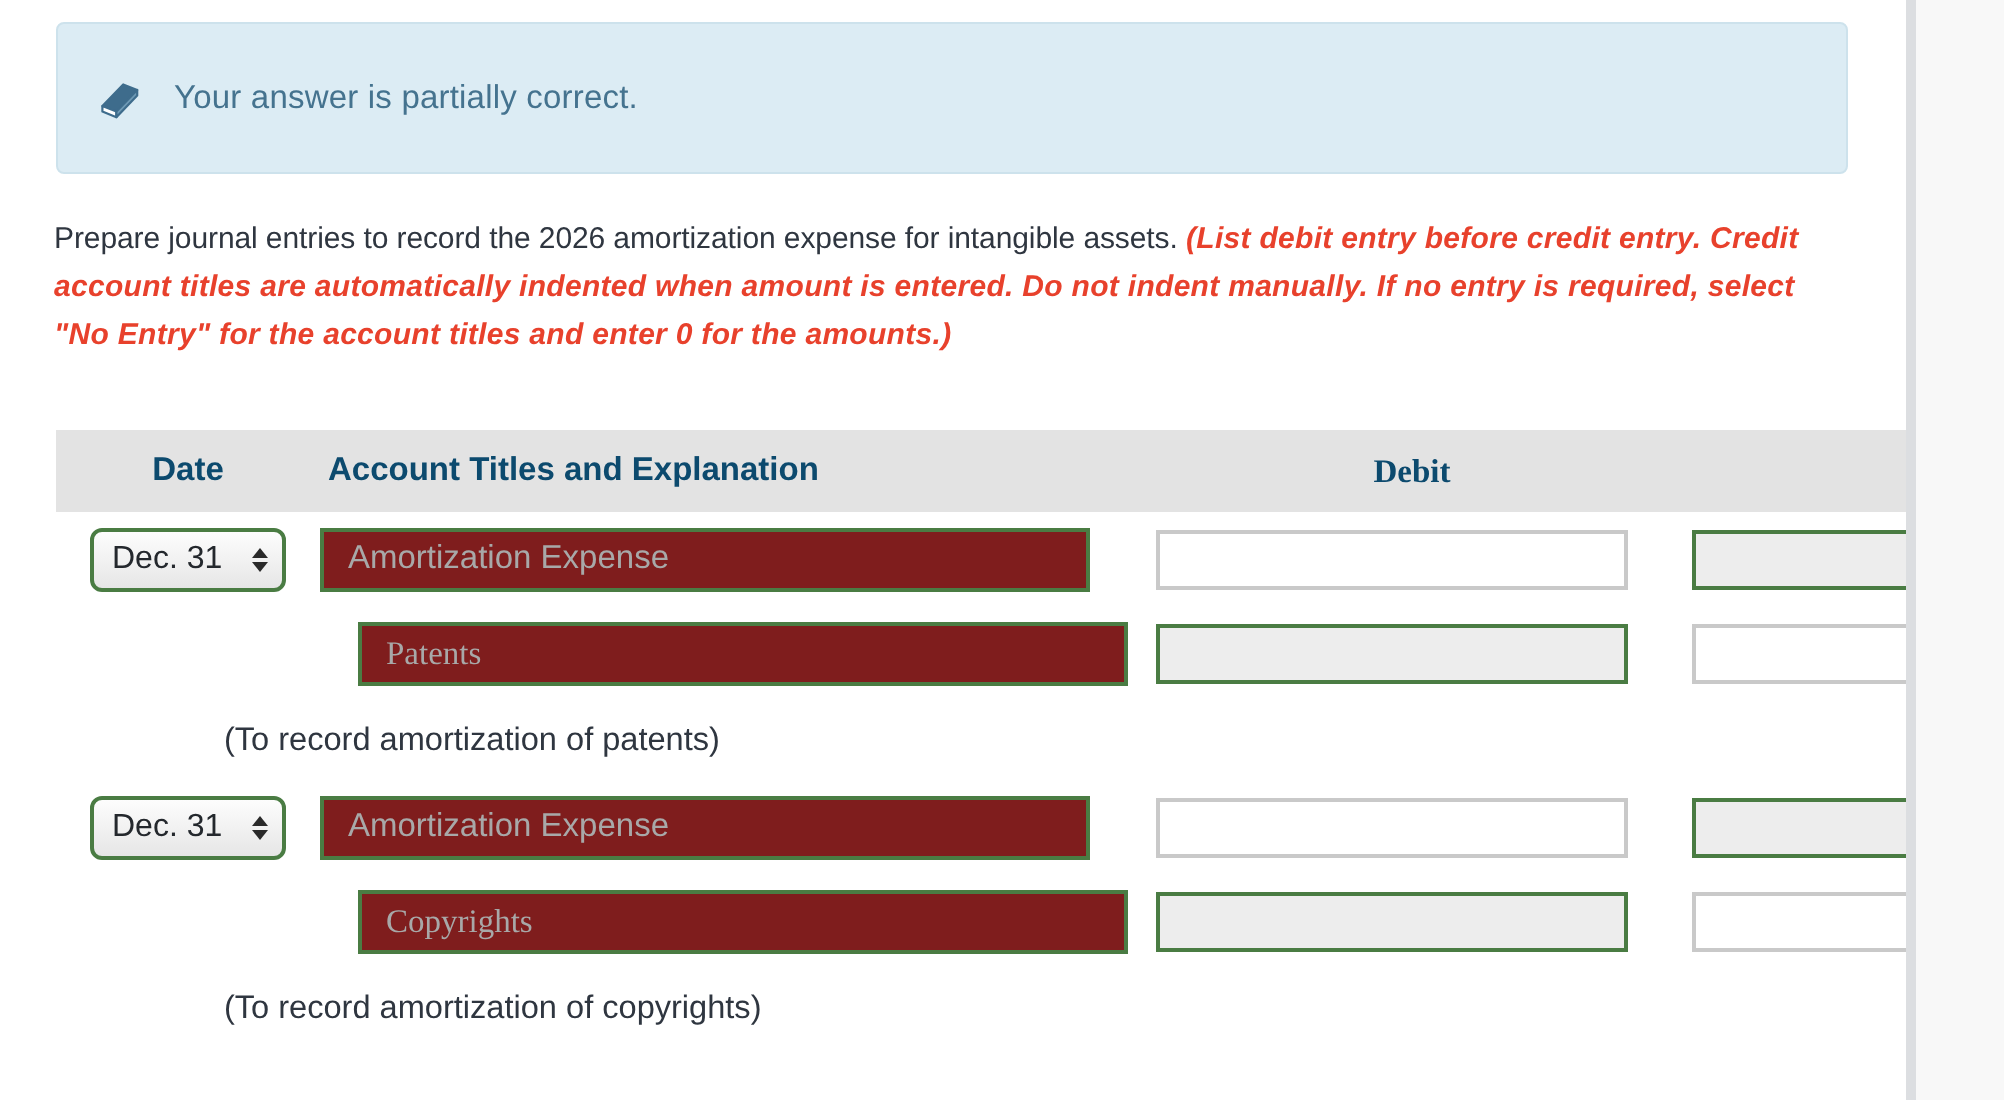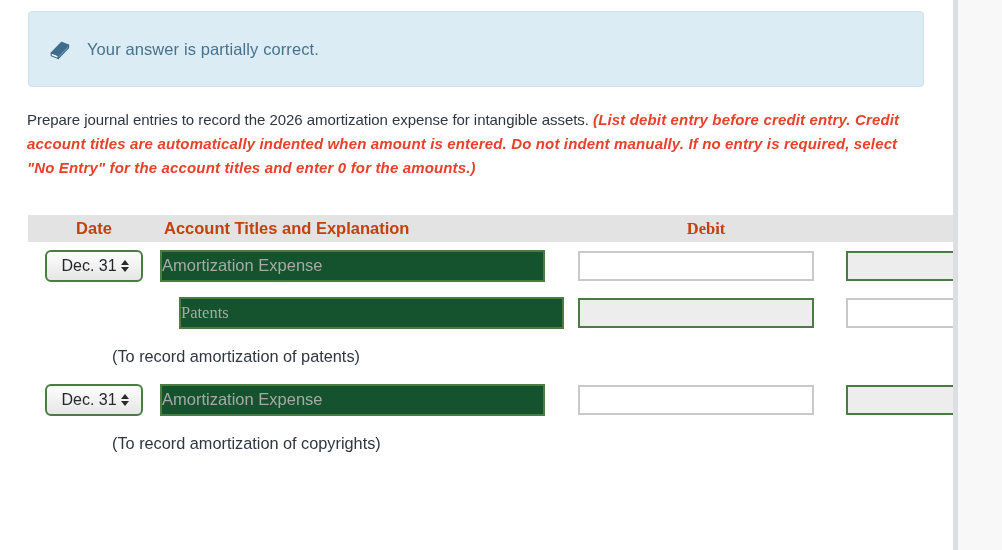--- a/index.html
+++ b/index.html
@@ -89,27 +89,27 @@
   }
 
   
   .journal-table {
     position: absolute;
     left: 28px;
     top: 215px;
     width: 925px;
   }
   .table-header {
-    height: 27px;
+    height: 41px;
     background: #e3e3e3;
     display: flex;
     align-items: center;
     font-weight: bold;
     font-size: 16.5px;
-    color: #c2410c;
+    color: #0c4a6e;
   }
   .col-date {
     width: 132px;
     flex: 0 0 auto;
     text-align: center;
   }
   .col-account {
     width: 418px;
     flex: 0 0 auto;
     padding-left: 4px;
@@ -161,21 +161,21 @@
   
   .date-select {
     width: 98px;
     height: 32px;
     box-sizing: border-box;
     border: 2px solid #4a7c43;
     border-radius: 6px;
     background: linear-gradient(#fdfdfd, #e6e6e6);
     display: flex;
     align-items: center;
-    justify-content: center;
+    justify-content: space-between;
     padding: 0 7px 0 9px;
     font-size: 16px;
     color: #24282d;
     cursor: pointer;
   }
   .spinner {
     display: flex;
     flex-direction: column;
     align-items: center;
     justify-content: center;
@@ -195,21 +195,22 @@
   .spinner .down {
     border-top: 5.5px solid #2a2a2a;
   }
 
   
   .account-input {
     width: 385px;
     height: 32px;
     box-sizing: border-box;
     border: 2px solid #4a7c43;
-    background: #14532d;
+    background: #7f1d1d;
+    padding-left: 12px;
     font-size: 16.5px;
     color: #a8a8a8;
     font-family: "Liberation Sans", sans-serif;
     display: flex;
     align-items: center;
     outline: none;
   }
   .account-input.indented {
     margin-left: 19px;
     font-family: Liberation Serif, serif;
@@ -330,20 +331,32 @@
           <div class="account-input">Amortization Expense</div>
         </div>
         <div class="cell-debit">
           <div class="amount-box debit state-plain"></div>
         </div>
         <div class="cell-credit">
           <div class="amount-box credit state-active"></div>
         </div>
       </div>
 
+      <div class="entry-row">
+        <div class="cell-date"></div>
+        <div class="cell-account">
+          <div class="account-input indented">Copyrights</div>
+        </div>
+        <div class="cell-debit">
+          <div class="amount-box debit state-active"></div>
+        </div>
+        <div class="cell-credit">
+          <div class="amount-box credit state-plain"></div>
+        </div>
+      </div>
 
       <div class="explanation-row">
         <div class="explanation-text">(To record amortization of copyrights)</div>
       </div>
 
     </div>
 
   </div>
 
   <div class="scroll-divider"></div>

